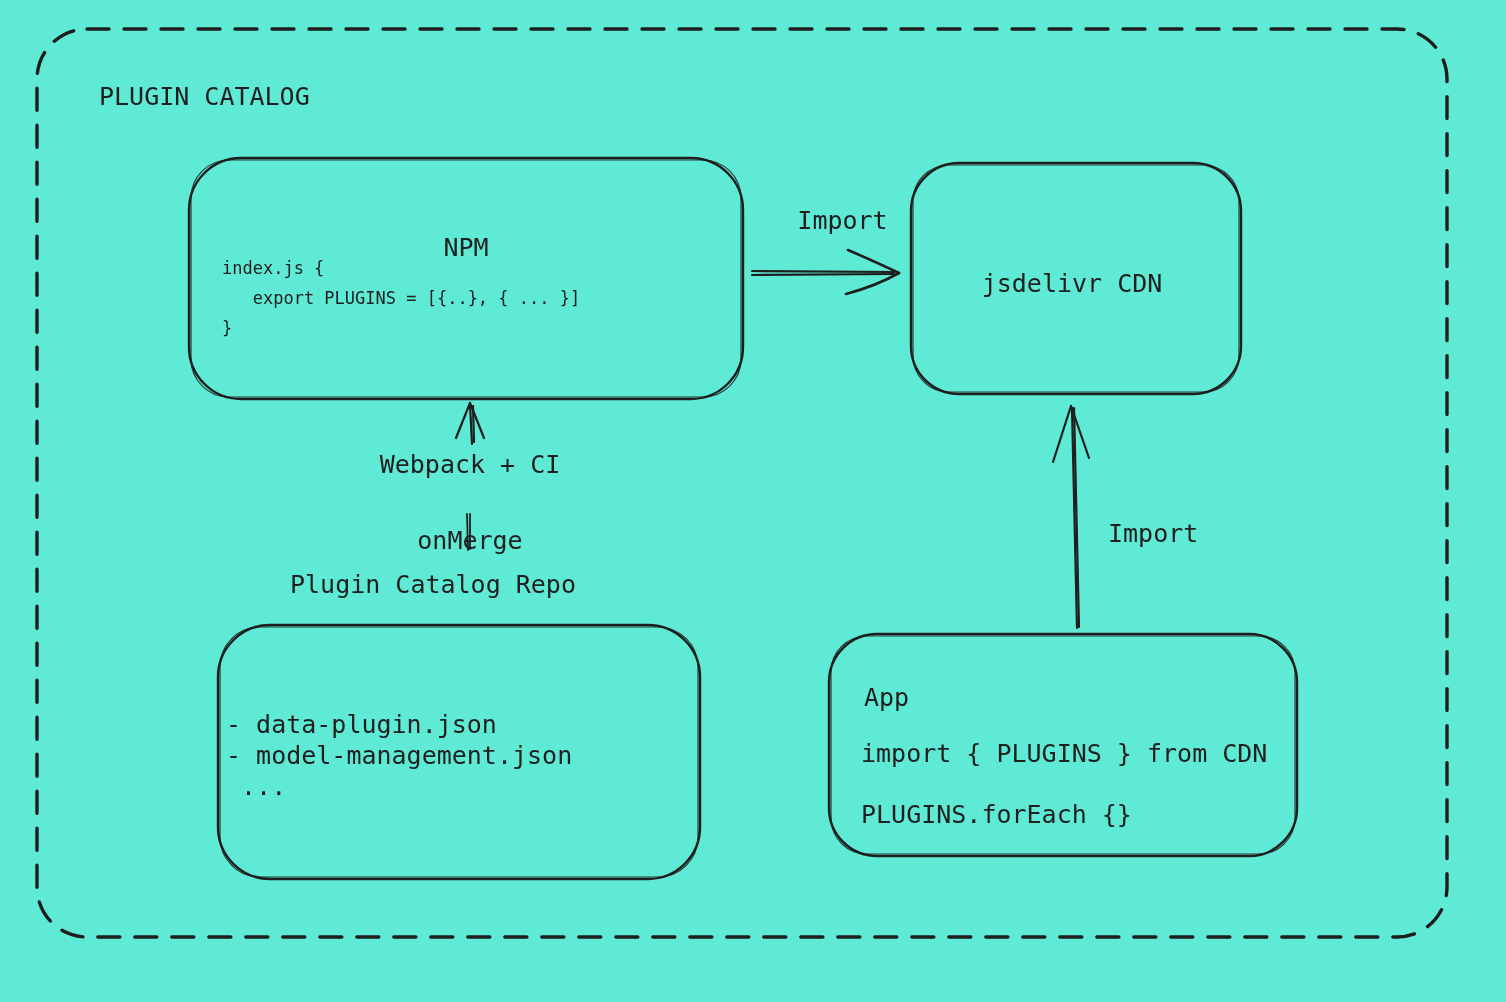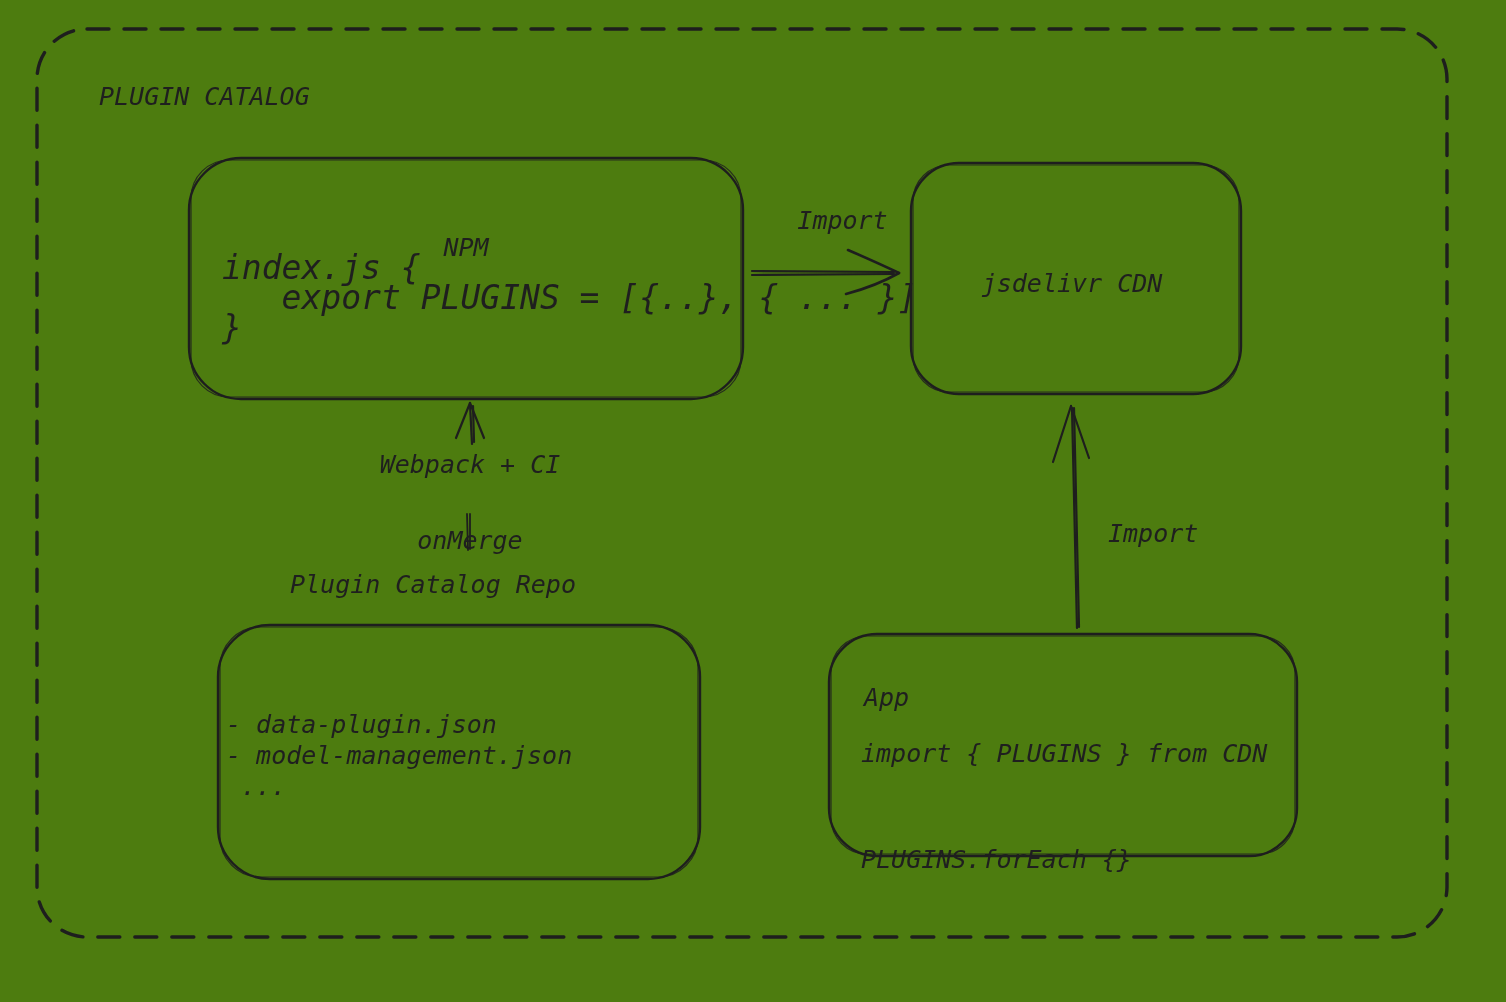--- a/index.html
+++ b/index.html
@@ -1,39 +1,38 @@
 <!DOCTYPE html>
 <html><head>
 <meta charset="utf-8">
 <style>
   html, body { margin: 0; padding: 0; background: #ffffff; }
   #canvas {
     position: relative;
     width: 1506px;
     height: 1002px;
-    background: #4d7c0f;
+    background: #5eead4;
     font-family: "DejaVu Sans Mono", "Liberation Mono", monospace;
     color: #1f1f1f;
     overflow: hidden;
-    font-style: italic;
   }
   #strokes {
     position: absolute;
     left: 0; top: 0;
     width: 1506px; height: 1002px;
   }
   .txt {
     position: absolute;
     font-size: 25px;
     line-height: 30px;
     color: #1f1f1f;
     white-space: pre;
   }
   .center { text-align: center; }
-  .code { font-size: 33px; }
+  .code { font-size: 17px; }
   .lh31 { line-height: 31px; }
 </style>
 </head>
 <body>
 
 <div id="canvas">
 
   <svg id="strokes" viewBox="0 0 1506 1002" fill="none" stroke="#1e1e1e" stroke-linecap="round" stroke-linejoin="round">
 
     <rect x="37" y="29" width="1410" height="908" rx="50" stroke-width="3.4" stroke-dasharray="22 15"></rect>
@@ -110,16 +109,16 @@
     <div class="txt lh31" style="left:226px; top:709px;">- data-plugin.json</div>
     <div class="txt lh31" style="left:226px; top:740px;">- model-management.json</div>
     <div class="txt lh31" style="left:226px; top:771px;"> ...</div>
   </div>
 
   <div class="txt" style="left:1108px; top:519px;">Import</div>
 
   <div>
     <div class="txt" style="left:864px; top:683px;">App</div>
     <div class="txt" style="left:861px; top:739px;">import { PLUGINS } from CDN</div>
-    <div class="txt" style="left:861px; top:800px;margin-top:45px;">PLUGINS.forEach {}</div>
+    <div class="txt" style="left:861px; top:800px;">PLUGINS.forEach {}</div>
   </div>
 
 </div>
 
 </body></html>

